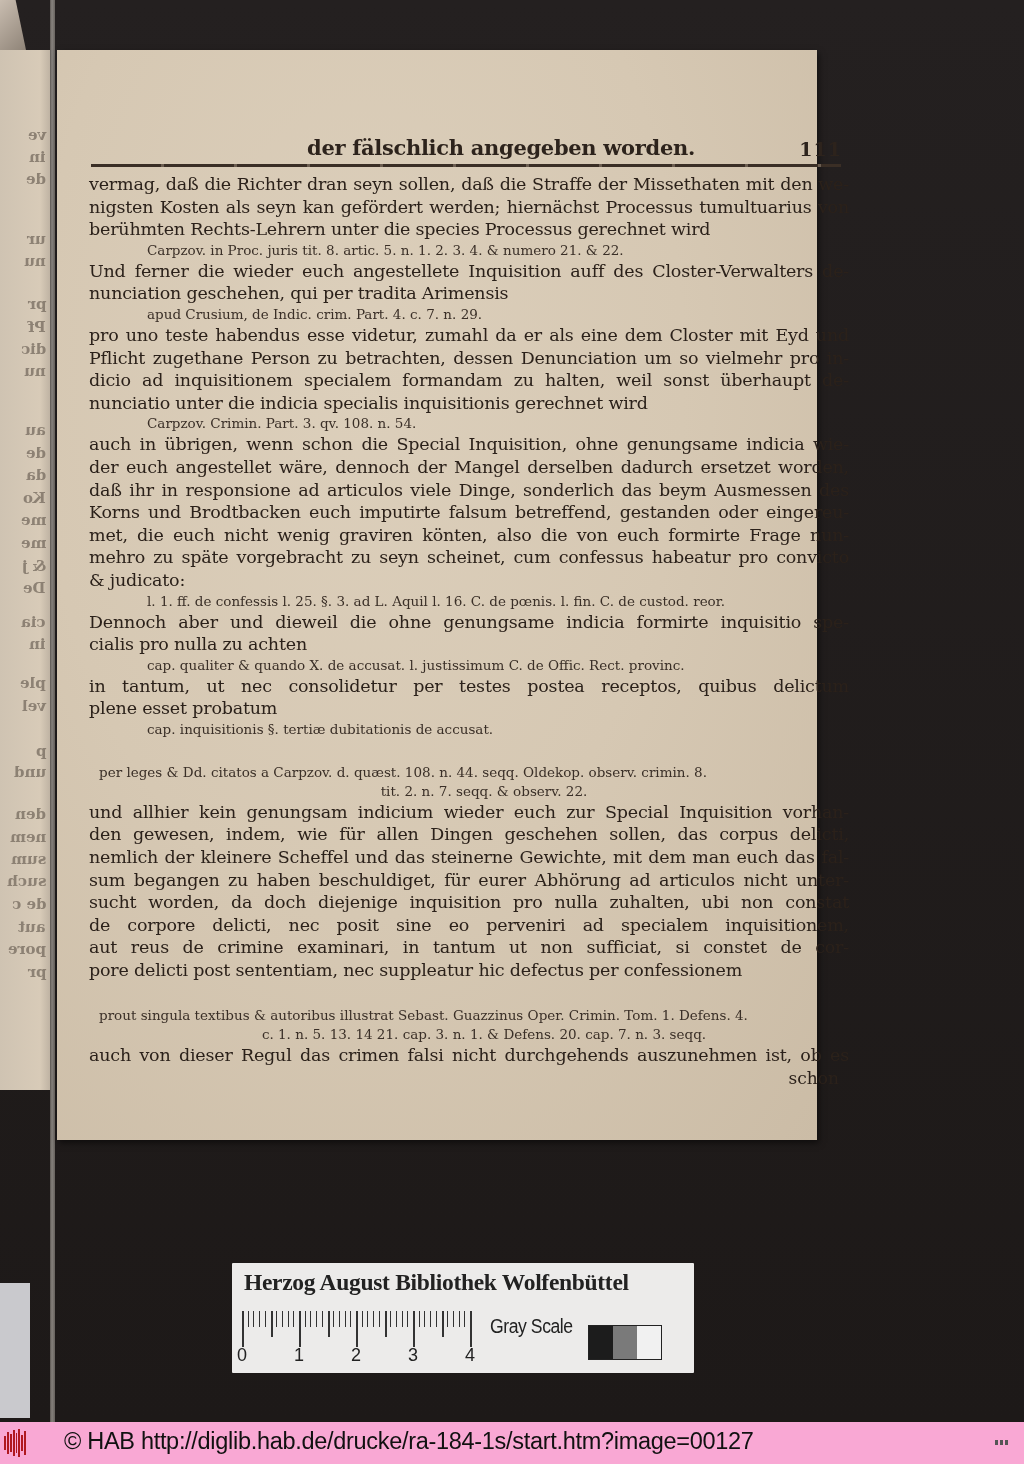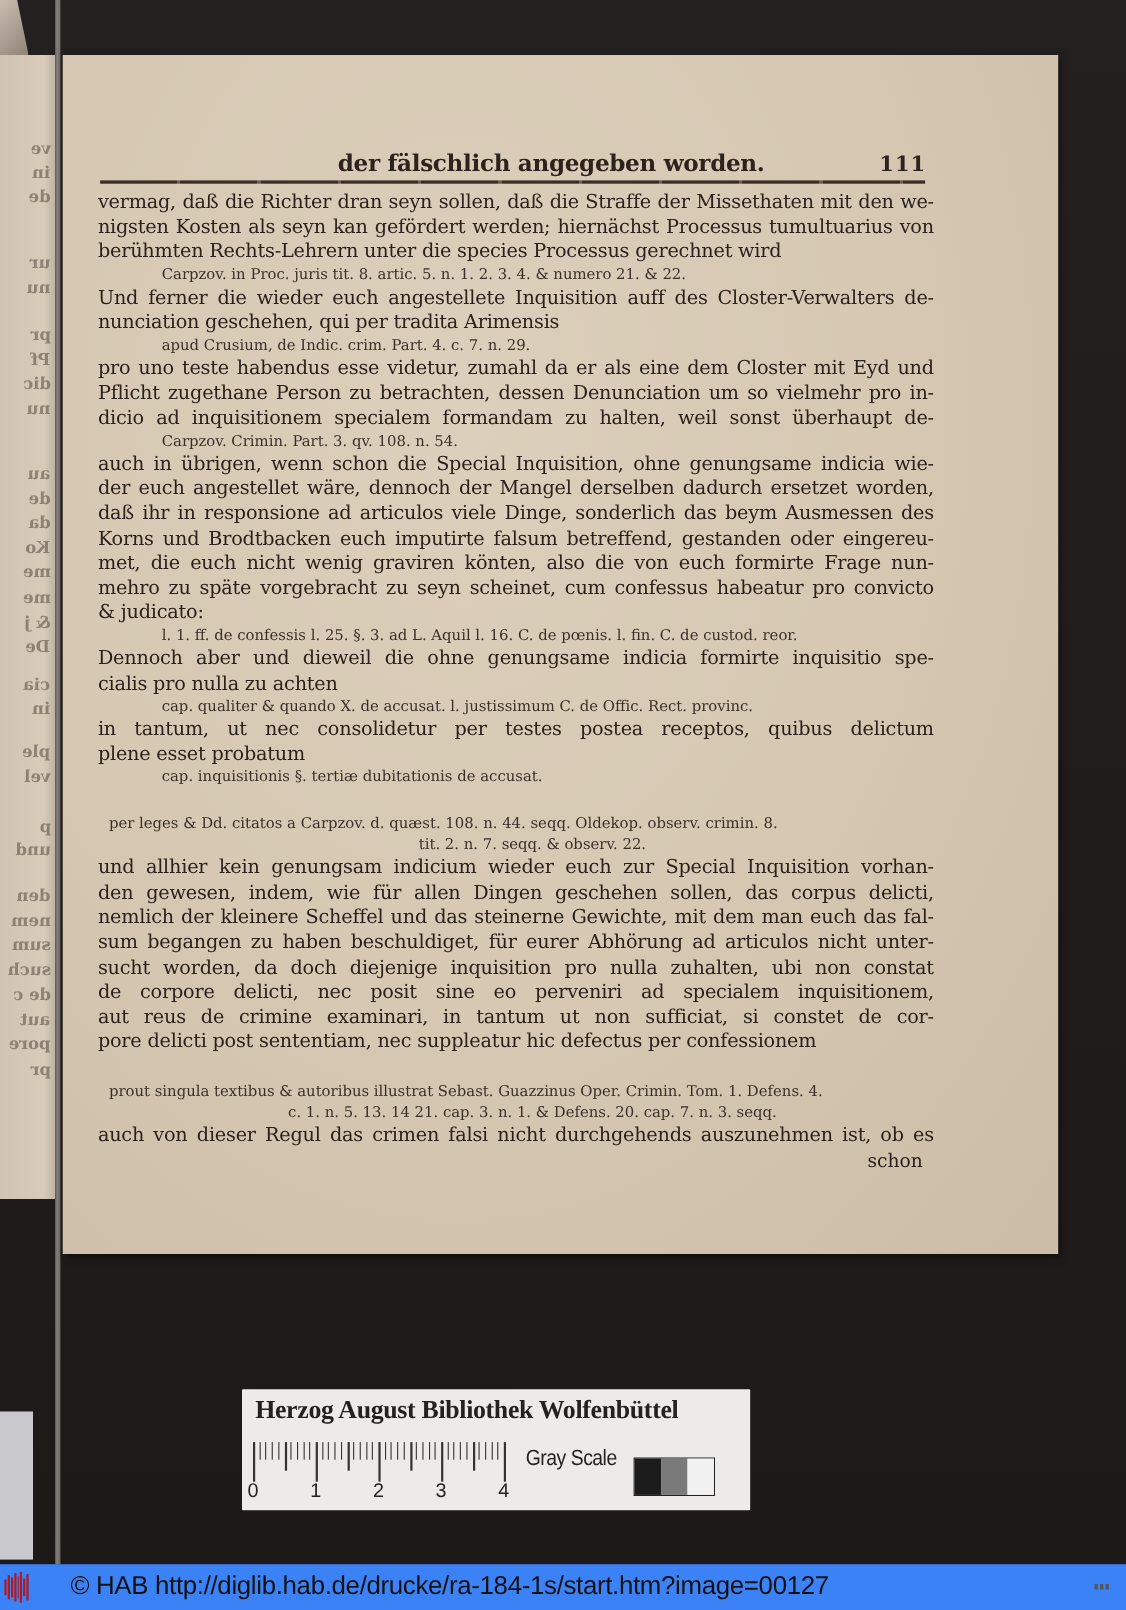--- a/index.html
+++ b/index.html
@@ -26,21 +26,21 @@
     position: absolute; right: 4px; font-size: 15px; line-height: 1;
     color: #756a5e; opacity: .75; transform: scaleX(-1); white-space: nowrap;
     font-weight: bold;
   }
   .glass-edge {
     position: absolute; left: 50px; top: 0; width: 5px; height: 1422px;
     background: linear-gradient(90deg, #8e8880, #d9d4cc 40%, #a19b93);
     opacity: .55;
   }
   .page {
-    position: absolute; left: 57px; top: 50px; width: 905px; height: 1090px;
+    position: absolute; left: 57px; top: 50px; width: 760px; height: 1090px;
     background:
       radial-gradient(ellipse at 40% 30%, #dccfbb 0%, #d6c8b3 50%, #cbbca6 100%);
     box-shadow: 2px 3px 6px rgba(0,0,0,.5);
   }
   .page-inner { position: absolute; left: 0; top: 0; width: 905px; height: 1090px; }
   .running-head {
     position: absolute; left: 250px; top: 85px; font-size: 21px; font-weight: bold;
     color: #2d231c; letter-spacing: -0.3px;
   }
   .folio {
@@ -63,21 +63,21 @@
     color: #3a2f27; padding-left: 58px;
   }
   .cite.indent-small { padding-left: 10px; margin-top: 24px; }
   .cite.indent-mid { padding-left: 30px; text-align: center; }
   .catchword {
     display: block; text-align: right; font-size: 17px; line-height: 24px; color: #2b211a;
     padding-right: 10px;
   }
 
   .color-bar {
-    position: absolute; left: 220px; top: 1263px; width: 462px; height: 110px;
+    position: absolute; left: 232px; top: 1263px; width: 462px; height: 110px;
     background: #ecebea; border-radius: 1px;
   }
   .bar-title {
     position: absolute; left: 12px; top: 6px; font-family: "Liberation Serif", serif;
     font-weight: bold; font-size: 23.5px; color: #222; letter-spacing: -0.3px; white-space: nowrap;
   }
   .ruler { position: absolute; left: 10px; top: 48px; width: 236px; height: 60px; }
   .tick { position: absolute; top: 0; width: 1px; background: #333; }
   .tick-label {
     position: absolute; top: 34px; font-family: "Liberation Sans", sans-serif; font-size: 18px; color: #222;
@@ -92,21 +92,21 @@
     border: 1.5px solid #222; display: flex;
   }
   .swatch { flex: 1; }
 
   .side-label {
     position: absolute; left: 0; top: 1283px; width: 30px; height: 135px;
     background: #c9c9cd; clip-path: polygon(0 0, 100% 0, 100% 100%, 0 100%);
   }
 
   .footer {
-    position: absolute; left: 0; top: 1422px; width: 1024px; height: 42px; background: #3b82f6;
+    position: absolute; left: 0; top: 1422px; width: 1024px; height: 42px; background: #f9a8d4;
     display: flex; align-items: center;
   }
   .hab-logo { position: absolute; left: 4px; top: 7px; width: 22px; height: 28px; display: flex; gap: 1px; align-items: center; }
   .hab-logo span { display: block; width: 2px; background: #b01820; }
   .copyright {
     position: absolute; left: 64px; top: 6px; font-family: "Liberation Sans", sans-serif; font-size: 23.5px;
     color: #111; white-space: nowrap; letter-spacing: -0.3px;
   }
   .footer-dots {
     position: absolute; right: 16px; top: 18px; display: flex; gap: 2px;
@@ -164,20 +164,21 @@
         <span class="line">vermag, daß die Richter dran seyn sollen, daß die Straffe der Missethaten mit den we-</span>
         <span class="line">nigsten Kosten als seyn kan gefördert werden; hiernächst Processus tumultuarius von</span>
         <span class="line last">berühmten Rechts-Lehrern unter die species Processus gerechnet wird</span>
         <span class="cite">Carpzov. in Proc. juris tit. 8. artic. 5. n. 1. 2. 3. 4. &amp; numero 21. &amp; 22.</span>
         <span class="line">Und ferner die wieder euch angestellete Inquisition auff des Closter-Verwalters de-</span>
         <span class="line last">nunciation geschehen, qui per tradita Arimensis</span>
         <span class="cite">apud Crusium, de Indic. crim. Part. 4. c. 7. n. 29.</span>
         <span class="line">pro uno teste habendus esse videtur, zumahl da er als eine dem Closter mit Eyd und</span>
         <span class="line">Pflicht zugethane Person zu betrachten, dessen Denunciation um so vielmehr pro in-</span>
         <span class="line">dicio ad inquisitionem specialem formandam zu halten, weil sonst überhaupt de-</span>
+        <span class="line last">nunciatio unter die indicia specialis inquisitionis gerechnet wird</span>
         <span class="cite">Carpzov. Crimin. Part. 3. qv. 108. n. 54.</span>
         <span class="line">auch in übrigen, wenn schon die Special Inquisition, ohne genungsame indicia wie-</span>
         <span class="line">der euch angestellet wäre, dennoch der Mangel derselben dadurch ersetzet worden,</span>
         <span class="line">daß ihr in responsione ad articulos viele Dinge, sonderlich das beym Ausmessen des</span>
         <span class="line">Korns und Brodtbacken euch imputirte falsum betreffend, gestanden oder eingereu-</span>
         <span class="line">met, die euch nicht wenig graviren könten, also die von euch formirte Frage nun-</span>
         <span class="line">mehro zu späte vorgebracht zu seyn scheinet, cum confessus habeatur pro convicto</span>
         <span class="line last">&amp; judicato:</span>
         <span class="cite">l. 1. ff. de confessis l. 25. §. 3. ad L. Aquil l. 16. C. de pœnis. l. fin. C. de custod. reor.</span>
         <span class="line">Dennoch aber und dieweil die ohne genungsame indicia formirte inquisitio spe-</span>

